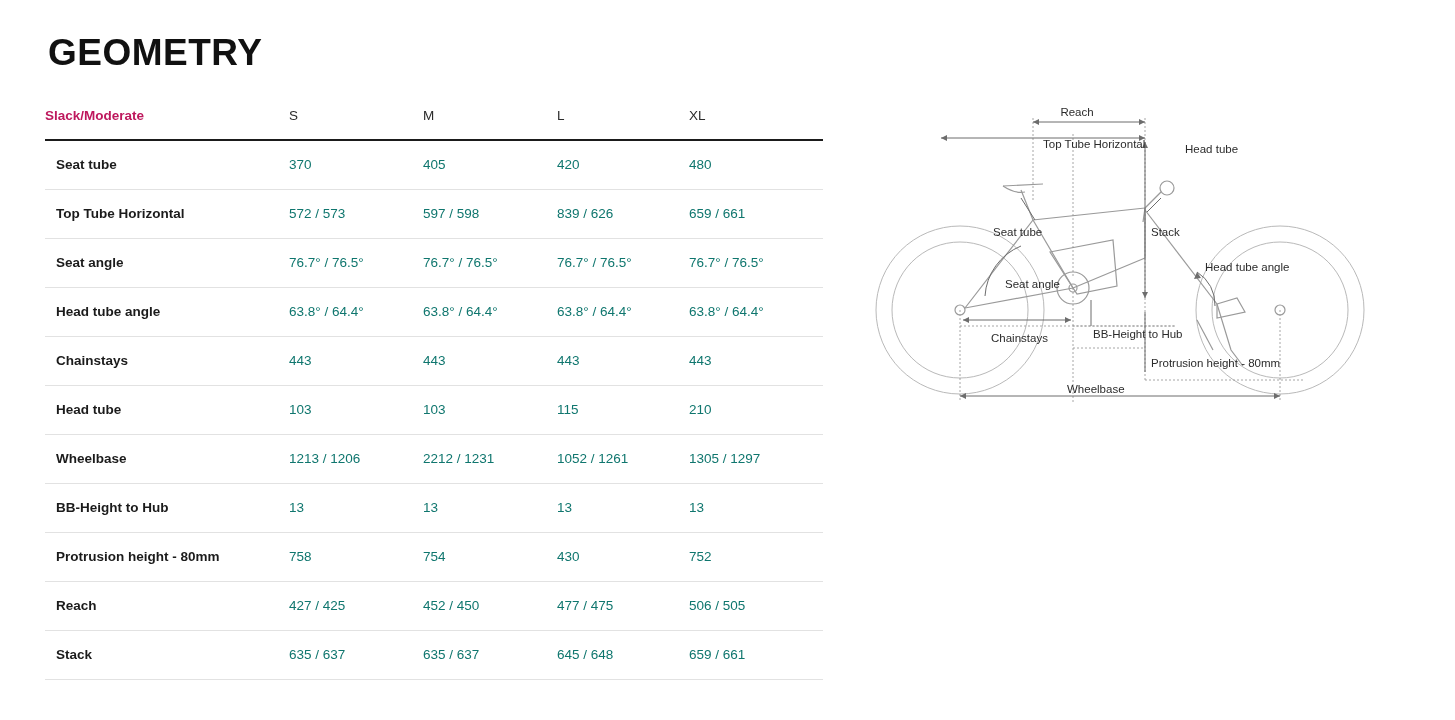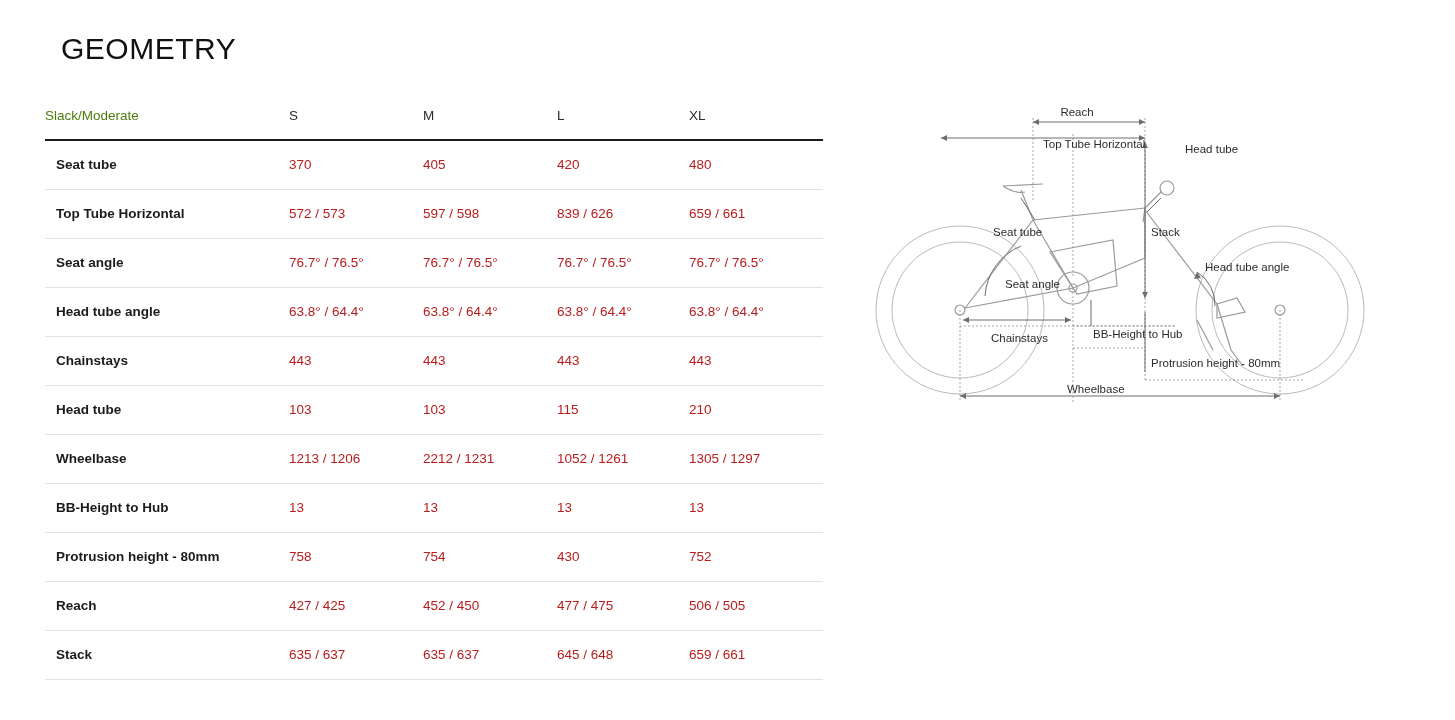--- a/index.html
+++ b/index.html
@@ -13,24 +13,24 @@
     color: #1a1a1a;
   }
   .page {
     position: relative;
     width: 1455px;
     height: 720px;
     overflow: hidden;
   }
   .title {
     position: absolute;
-    left: 61px;
+    left: 48px;
     top: 32px;
-    font-size: 30px;
-    font-weight: normal;
+    font-size: 37px;
+    font-weight: bold;
     letter-spacing: 0.5px;
     color: #111111;
   }
   .table-wrap {
     position: absolute;
     left: 45px;
     top: 108px;
     width: 778px;
   }
   table.geo {
@@ -39,34 +39,34 @@
     table-layout: fixed;
   }
   table.geo col.c0 { width: 244px; }
   table.geo col.c1 { width: 134px; }
   table.geo col.c2 { width: 134px; }
   table.geo col.c3 { width: 132px; }
   table.geo col.c4 { width: 134px; }
   table.geo thead th {
     text-align: left;
     font-size: 13.5px;
-    font-weight: normal;
-    color: #4d7c0f;
+    font-weight: bold;
+    color: #be185d;
     padding: 0 0 16px 0;
     border-bottom: 2px solid #1b1b1b;
     vertical-align: bottom;
   }
   table.geo thead th.sizecol {
     color: #2b2b2b;
     font-weight: normal;
     font-size: 13.5px;
   }
   table.geo tbody td {
     font-size: 13.5px;
-    color: #b91c1c;
+    color: #0f766e;
     padding: 16px 0 16px 0;
     border-bottom: 1px solid #e2e2e2;
     vertical-align: middle;
     height: 49px;
   }
   table.geo tbody td.rowlabel {
     font-weight: bold;
     color: #1b1b1b;
     padding-left: 11px;
   }

